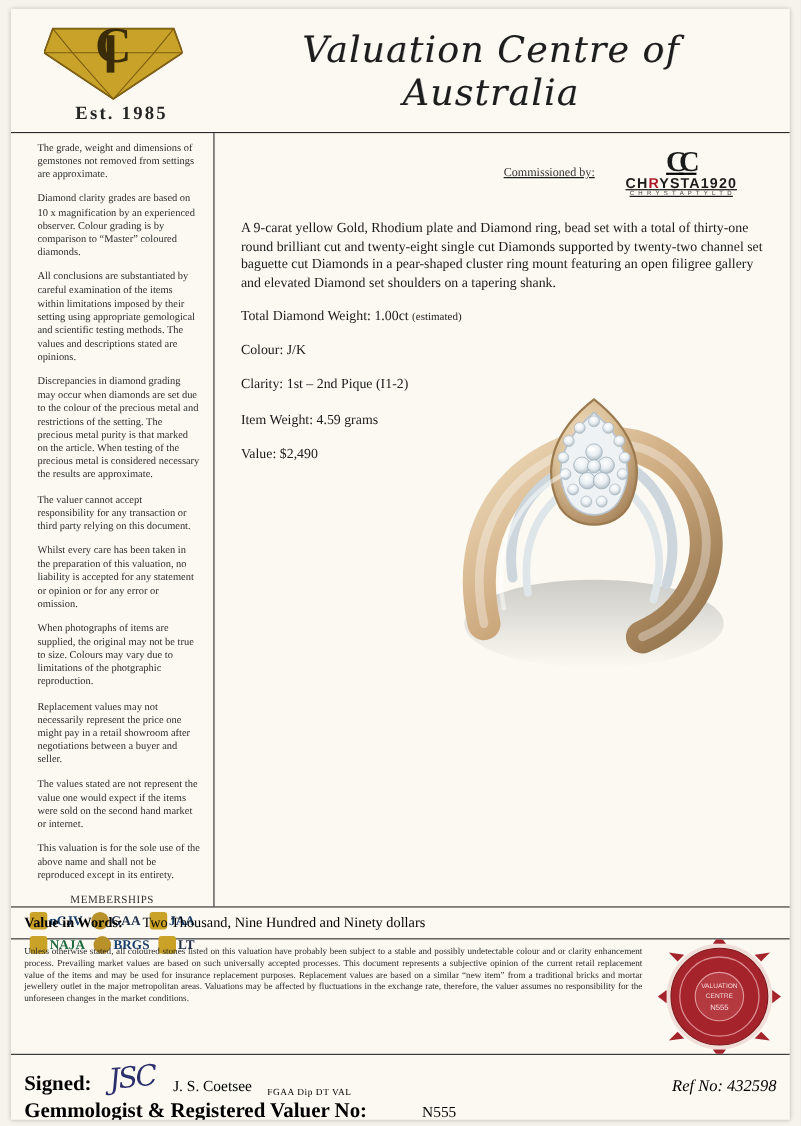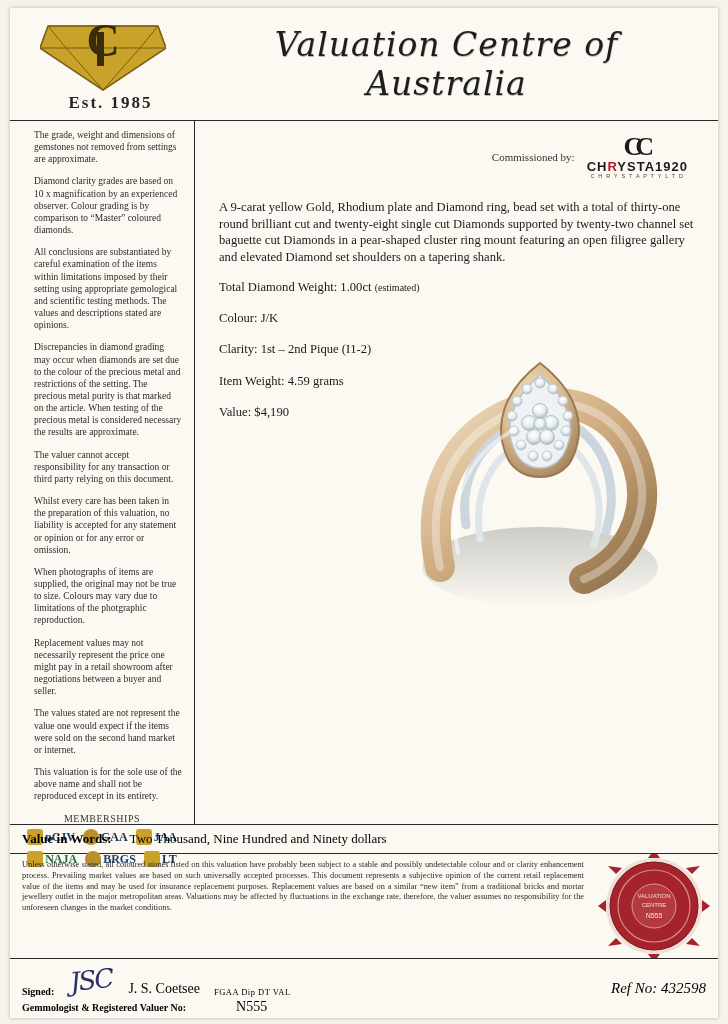--- a/index.html
+++ b/index.html
@@ -129,22 +129,23 @@
     position: relative;
     box-sizing: border-box;
   }
 
   
   .commissioned {
     display: flex;
     align-items: center;
     justify-content: flex-end;
     height: 72px;
-    padding-right: 30px;
-    gap: 12px;
+    padding-right: 48px;
+    gap: 28px;
+    text-decoration: underline;
   }
   .commissioned-label {
     font-size: 11px;
     color: #333;
   }
   .client-logo {
     text-align: center;
     line-height: 1;
   }
   .client-mark {
@@ -236,21 +237,21 @@
     align-items: flex-end;
     gap: 10px;
     height: 34px;
   }
   .sign-line2 {
     display: flex;
     align-items: baseline;
     gap: 10px;
     margin-top: 2px;
   }
-  .sign-label { font-weight: bold; font-size: 10px; }
+  .sign-label { font-weight: bold; font-size: 19px; }
   .signature {
     font-family: "DejaVu Serif", serif;
     font-style: italic;
     font-size: 26px;
     color: #2b2f6b;
     transform: rotate(-6deg);
     margin: 0 6px 2px 6px;
     letter-spacing: -2px;
   }
   .valuer-name { font-size: 14px; }
@@ -440,21 +441,21 @@
           </p>
         </div>
 
         <p>
           <span>Item Weight:</span>
           <span>4.59 grams</span>
         </p>
 
         <p>
           <span>Value:</span>
-          <span>$4,190</span>
+          <span>$2,490</span>
         </p>
       </div>
 
     </div>
   </div>
 
   <div class="value-words">
     <span class="lbl">Value in Words:</span>
     <span>Two Thousand, Nine Hundred and Ninety dollars</span>
   </div>

